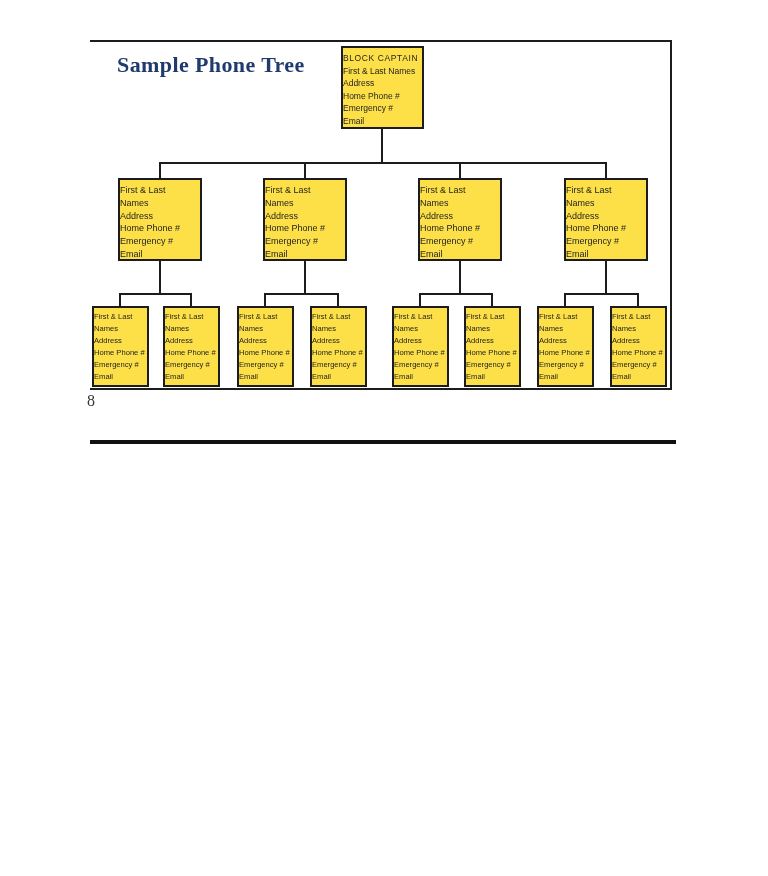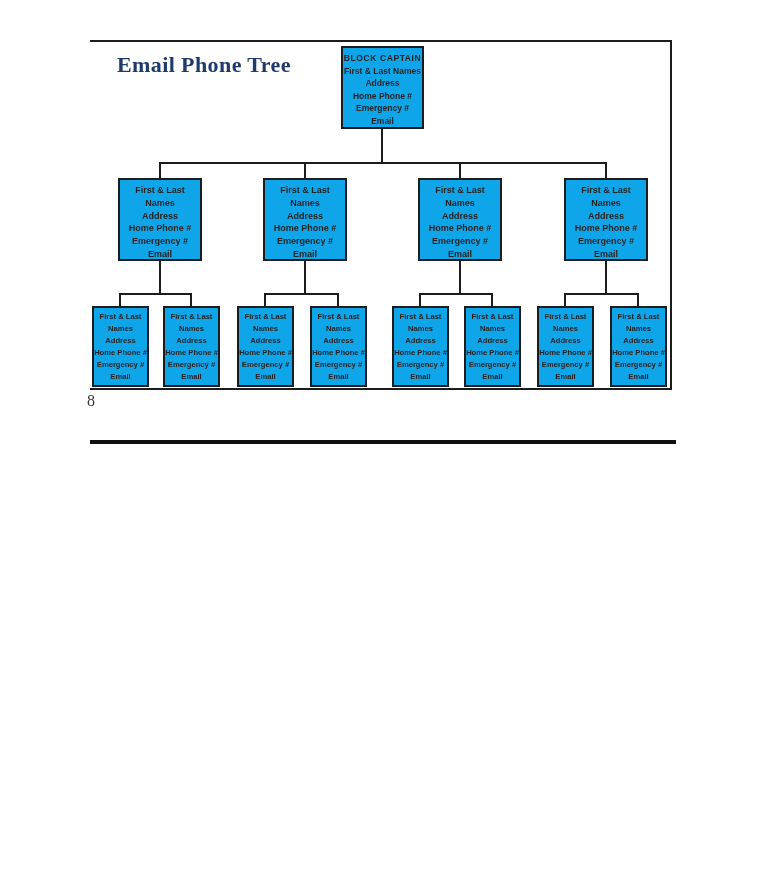--- a/index.html
+++ b/index.html
@@ -18,23 +18,23 @@
   }
 
   .title {
     position: absolute; left: 117px; top: 52px;
     font-family: "Liberation Serif", serif;
     font-weight: bold; font-size: 22px; letter-spacing: 0.4px;
     color: #1f3a6d; white-space: nowrap;
   }
 
   .box {
-    position: absolute; background: #0ea5e9;
+    position: absolute; background: #fde047;
     border: 2px solid #1c1c1c; box-sizing: border-box;
-    text-align: center; color: #242424; overflow: hidden; font-weight: bold;
+    color: #242424; overflow: hidden;
   }
   .root-box {
     left: 341px; top: 46px; width: 83px; height: 83px;
     font-size: 8.5px; line-height: 12.6px; padding-top: 4px;
   }
   .root-heading { letter-spacing: 0.6px; }
   .l2 {
     top: 178px; width: 84px; height: 83px;
     font-size: 9px; line-height: 12.8px; padding-top: 4px;
   }
@@ -55,21 +55,21 @@
     background: #101010;
   }
 </style>
 </head>
 <body>
 
 <div class="stage">
 
   <div class="frame"></div>
 
-  <div class="title">Email Phone Tree</div>
+  <div class="title">Sample Phone Tree</div>
 
   <div class="cl" style="left:381px; top:127px; width:2px; height:36px;"></div>
   <div class="cl" style="left:159px; top:162px; width:448px; height:2px;"></div>
   <div class="cl" style="left:159px; top:163px; width:2px; height:16px;"></div>
   <div class="cl" style="left:304px; top:163px; width:2px; height:16px;"></div>
   <div class="cl" style="left:459px; top:163px; width:2px; height:16px;"></div>
   <div class="cl" style="left:605px; top:163px; width:2px; height:16px;"></div>
 
   <div class="cl" style="left:159px; top:259px; width:2px; height:36px;"></div>
   <div class="cl" style="left:119px; top:293px; width:73px; height:2px;"></div>

